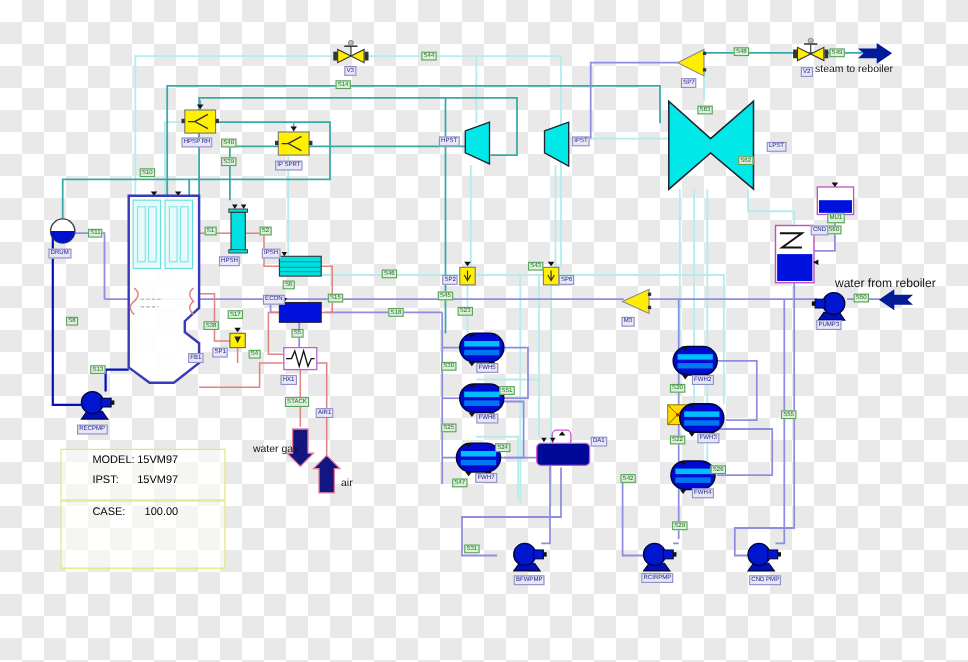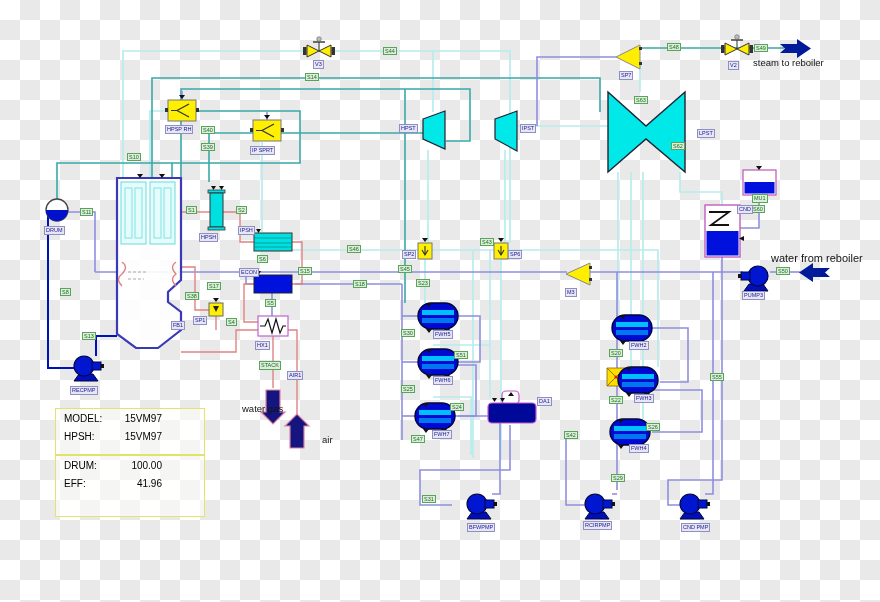--- a/index.html
+++ b/index.html
@@ -22,25 +22,26 @@
   .rd{stroke:#e08383;stroke-width:1.4;}
   .slabel{
     position:absolute;font-size:5.5px;line-height:6px;color:#1c6b1c;
     background:#ddeedd;border:1px solid #58a458;padding:0 1px;white-space:nowrap;
   }
   .elabel{
     position:absolute;font-size:5.5px;line-height:6.5px;color:#1a1a8e;
     background:#e6e6f6;border:1px solid #8f8fc2;padding:0 1px;white-space:nowrap;
   }
   .elabel.green{color:#1c6b1c;background:#ddeedd;border-color:#58a458;}
-  .ann{position:absolute;color:#141414;font-weight:500;white-space:nowrap;padding-left:12px;}
+  .ann{position:absolute;color:#141414;font-weight:500;white-space:nowrap;}
   .ibox{
     position:absolute;left:55px;width:150px;
     border:1.5px solid #e3e36a;background:rgba(255,255,252,0.55);
     box-sizing:border-box;
+    padding-left:20px;
   }
   .irow{display:flex;justify-content:space-between;font-size:10px;color:#000;
     padding:4px 8px 3px 8px;}
   .irow .val{padding-right:34px;}
 </style>
 </head>
 <body>
 
 <div id="canvas">
 
@@ -389,28 +390,24 @@
       <div class="ann" style="left: 230px; top: 403px; font-size: 9.5px;">water gas</div>
       <div class="ann" style="left: 310px; top: 434px; font-size: 9.5px;">air</div>
     </div>
 
 <div class="ibox" id="ibox1" style="top:408px;height:47px;">
   <div class="irow">
     <span>MODEL:</span>
     <span class="val">15VM97</span>
   </div>
   <div class="irow">
-    <span>HPSH:</span>
+    <span>IPST:</span>
     <span class="val">15VM97</span>
   </div>
 </div>
 <div class="ibox" id="ibox2" style="top:455px;height:62px;">
   <div class="irow">
-    <span>DRUM:</span>
+    <span>CASE:</span>
     <span class="val">100.00</span>
   </div>
-  <div class="irow">
-    <span>EFF:</span>
-    <span class="val">41.96</span>
-  </div>
 </div>
 
 </div>
 
 </body></html>

